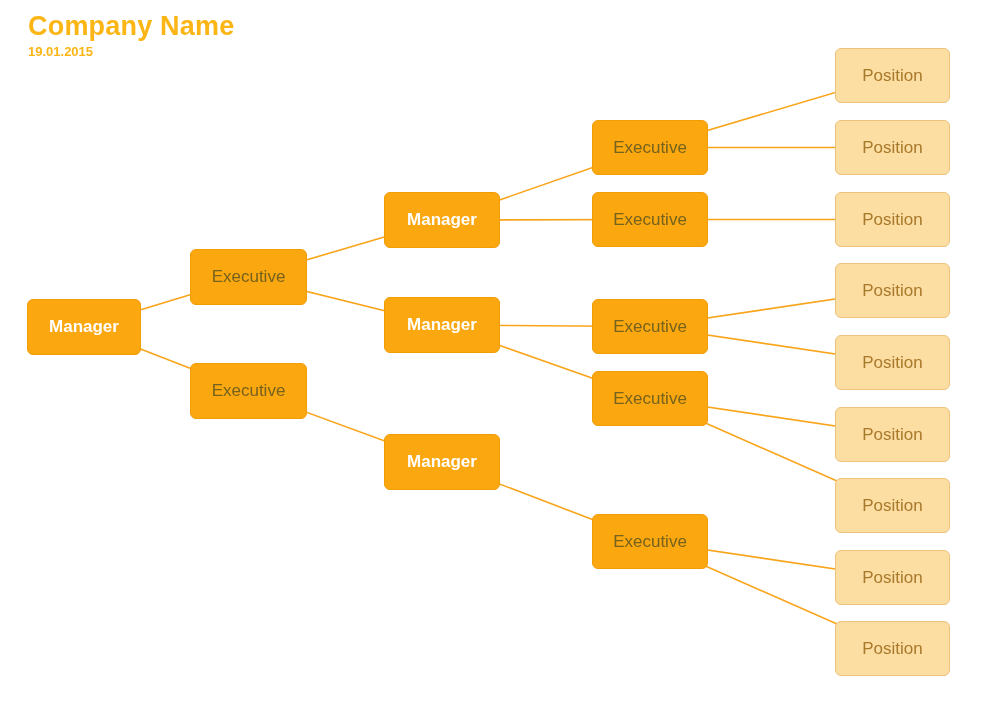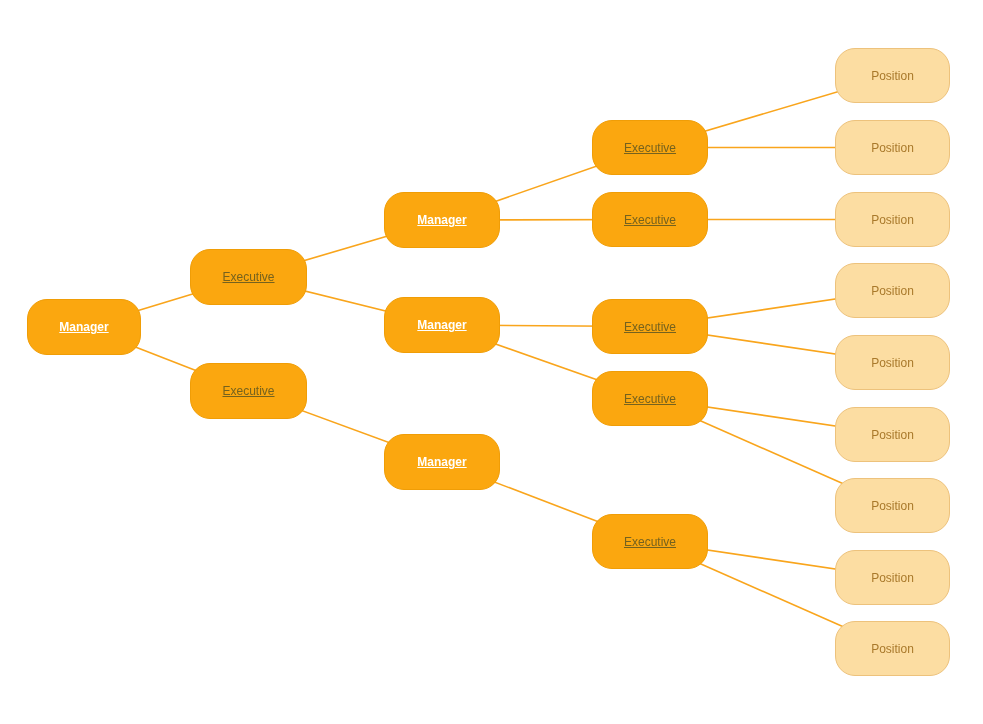--- a/index.html
+++ b/index.html
@@ -46,33 +46,32 @@
     position: absolute;
     left: 0;
     top: 0;
     width: 983px;
     height: 724px;
     z-index: 0;
   }
   .node {
     position: absolute;
     box-sizing: border-box;
-    border-radius: 20px;
+    border-radius: 6px;
     display: flex;
     align-items: center;
     justify-content: center;
-    font-size: 12px;
+    font-size: 17px;
     z-index: 1;
     cursor: default;
   }
   .node--manager,
   .node--executive {
     background: var(--node-orange, #FBA70F);
     border: 1px solid var(--node-orange-border, #F09D06);
-    text-decoration: underline;
   }
   .node--manager {
     color: var(--manager-text, #FFFFFF);
     font-weight: bold;
     justify-content: center;
   }
   .node--executive {
     color: var(--executive-text, #75621E);
   }
   .node--position {
@@ -81,20 +80,24 @@
     color: var(--position-text, #A9792B);
   }
   .node-label {
     pointer-events: none;
   }
 </style>
 </head>
 <body>
 
 <div class="page">
+  <div class="header">
+    <h1 class="title">Company Name</h1>
+    <div class="date">19.01.2015</div>
+  </div>
   <div class="canvas">
     <svg class="connectors" viewBox="0 0 983 724" xmlns="http://www.w3.org/2000/svg">
         <line x1="84" y1="327" x2="248.5" y2="277" stroke="#F9A51C" stroke-width="1.6"></line>
         <line x1="84" y1="327" x2="248.5" y2="391" stroke="#F9A51C" stroke-width="1.6"></line>
         <line x1="248.5" y1="277" x2="442" y2="220" stroke="#F9A51C" stroke-width="1.6"></line>
         <line x1="248.5" y1="277" x2="442" y2="325" stroke="#F9A51C" stroke-width="1.6"></line>
         <line x1="248.5" y1="391" x2="442" y2="462" stroke="#F9A51C" stroke-width="1.6"></line>
         <line x1="442" y1="220" x2="650" y2="147.5" stroke="#F9A51C" stroke-width="1.6"></line>
         <line x1="442" y1="220" x2="650" y2="219.5" stroke="#F9A51C" stroke-width="1.6"></line>
         <line x1="442" y1="325" x2="650" y2="326.5" stroke="#F9A51C" stroke-width="1.6"></line>

